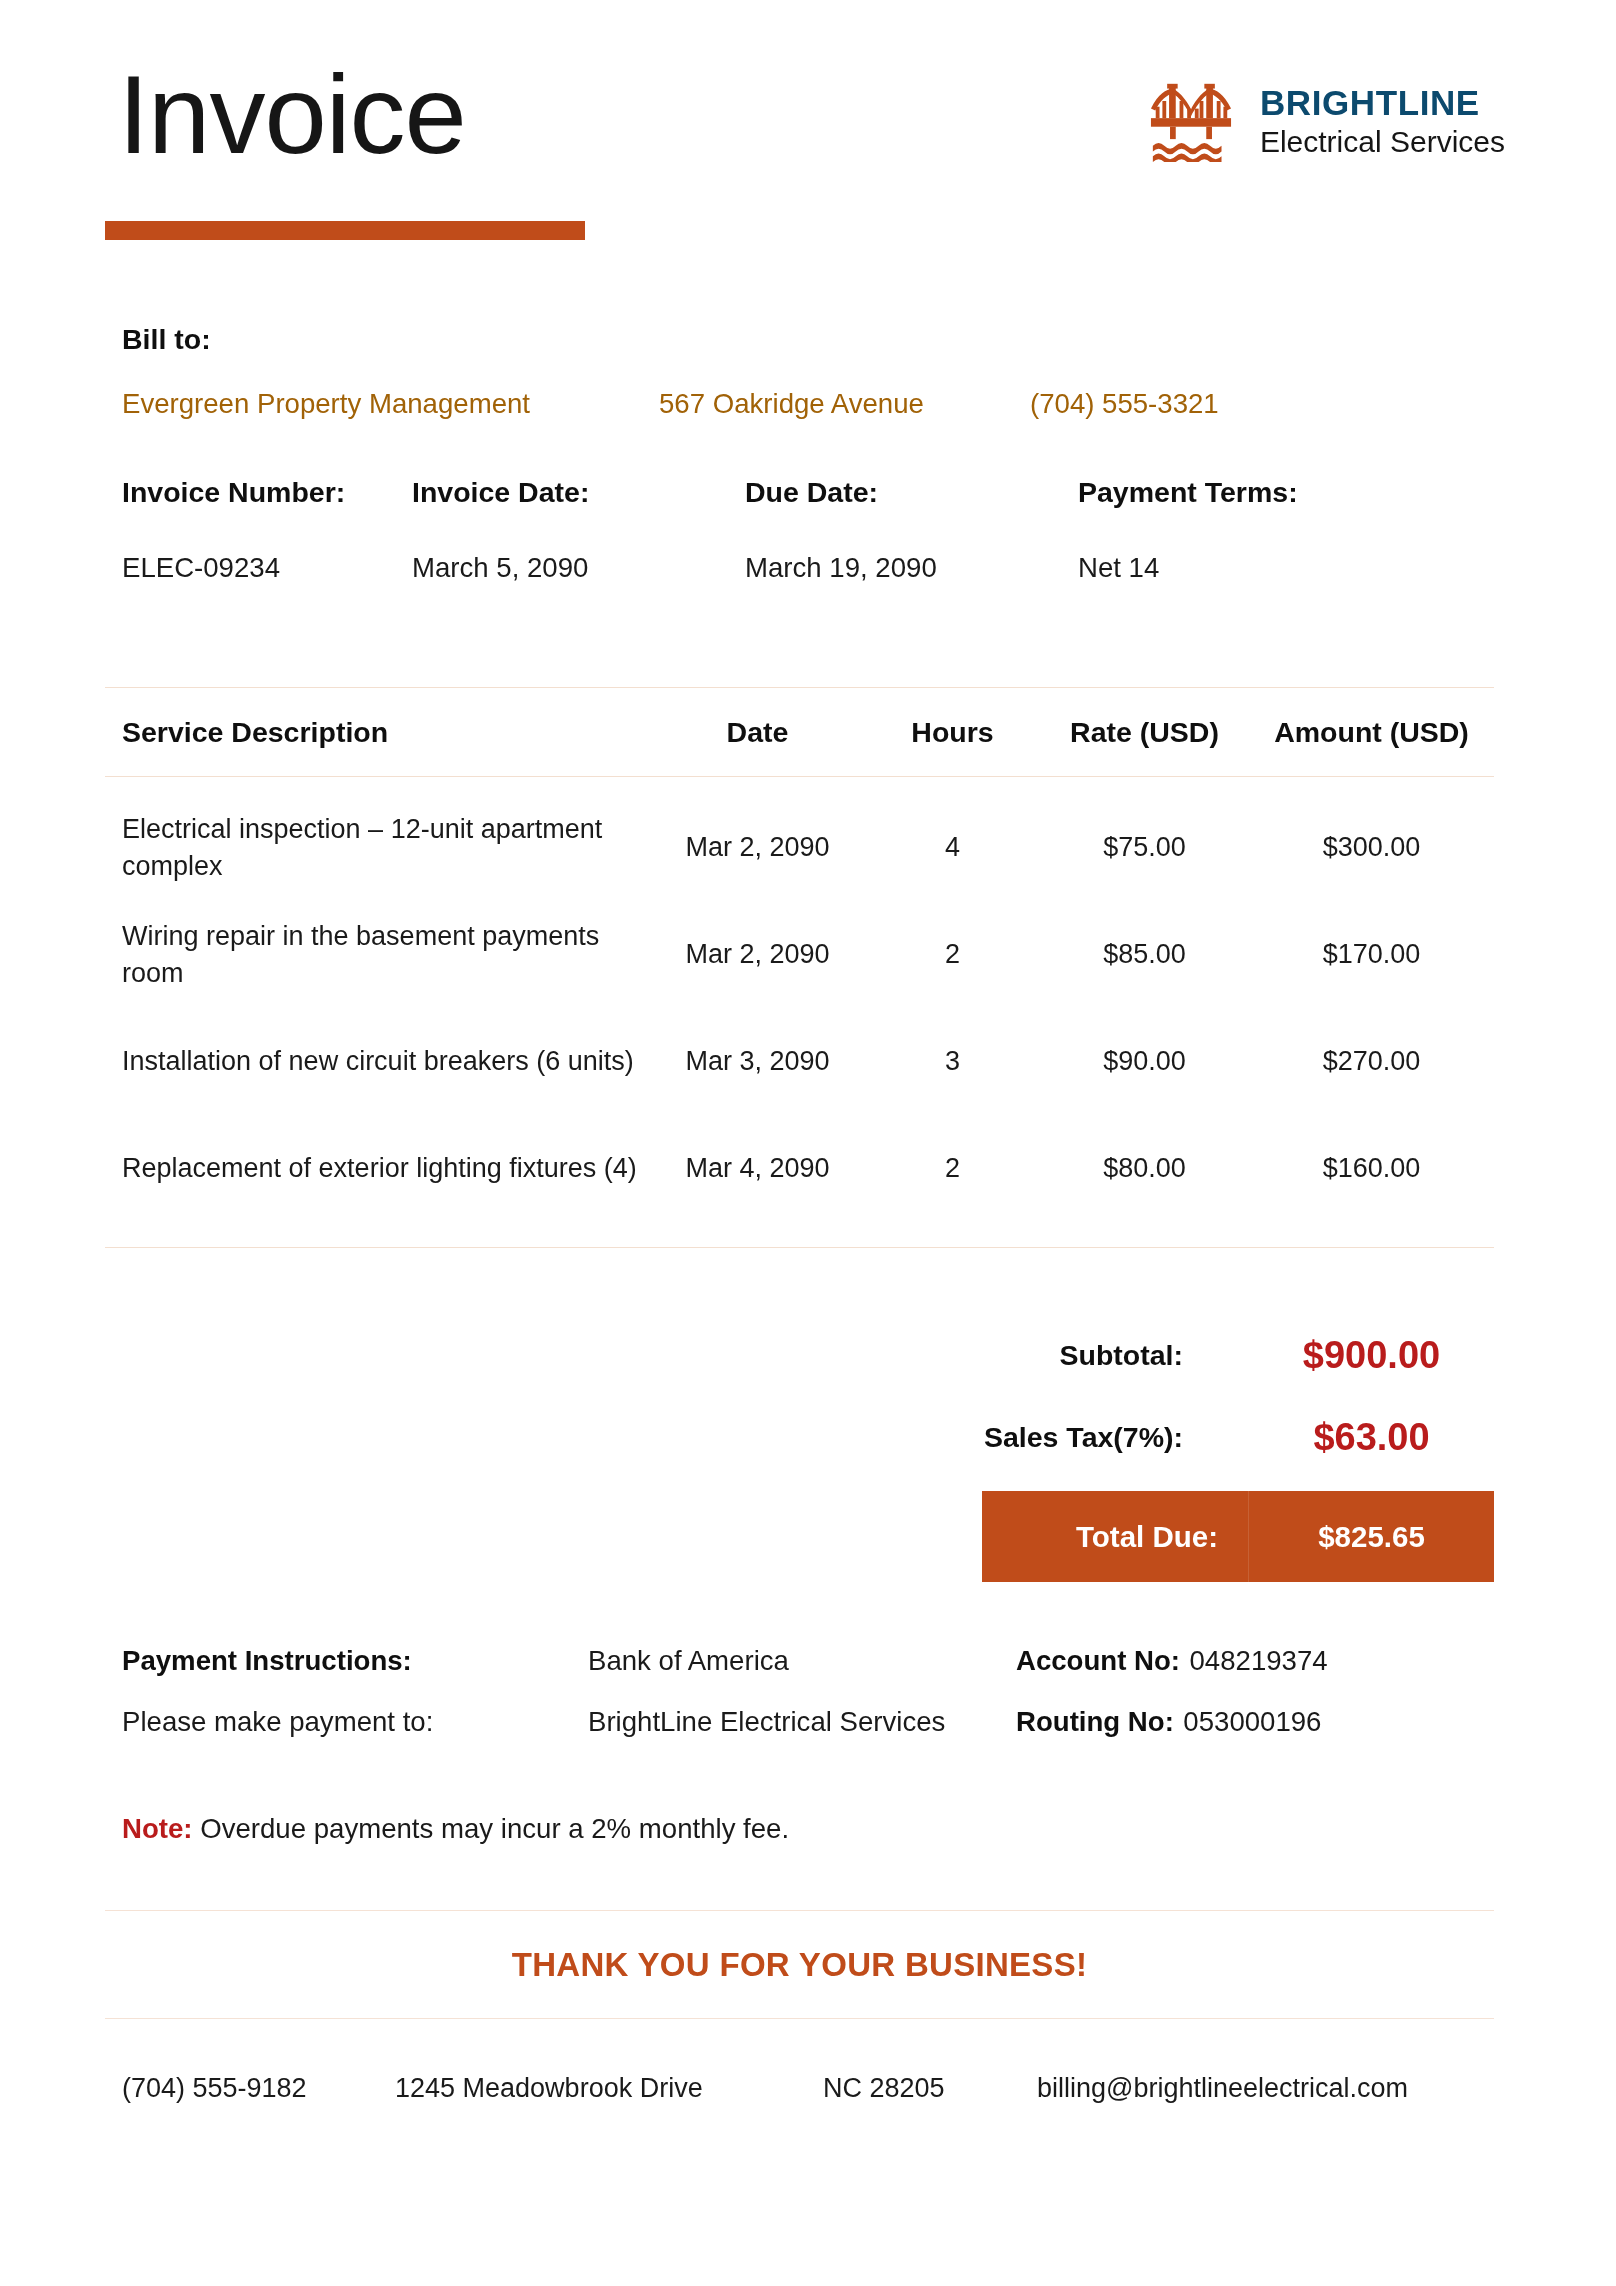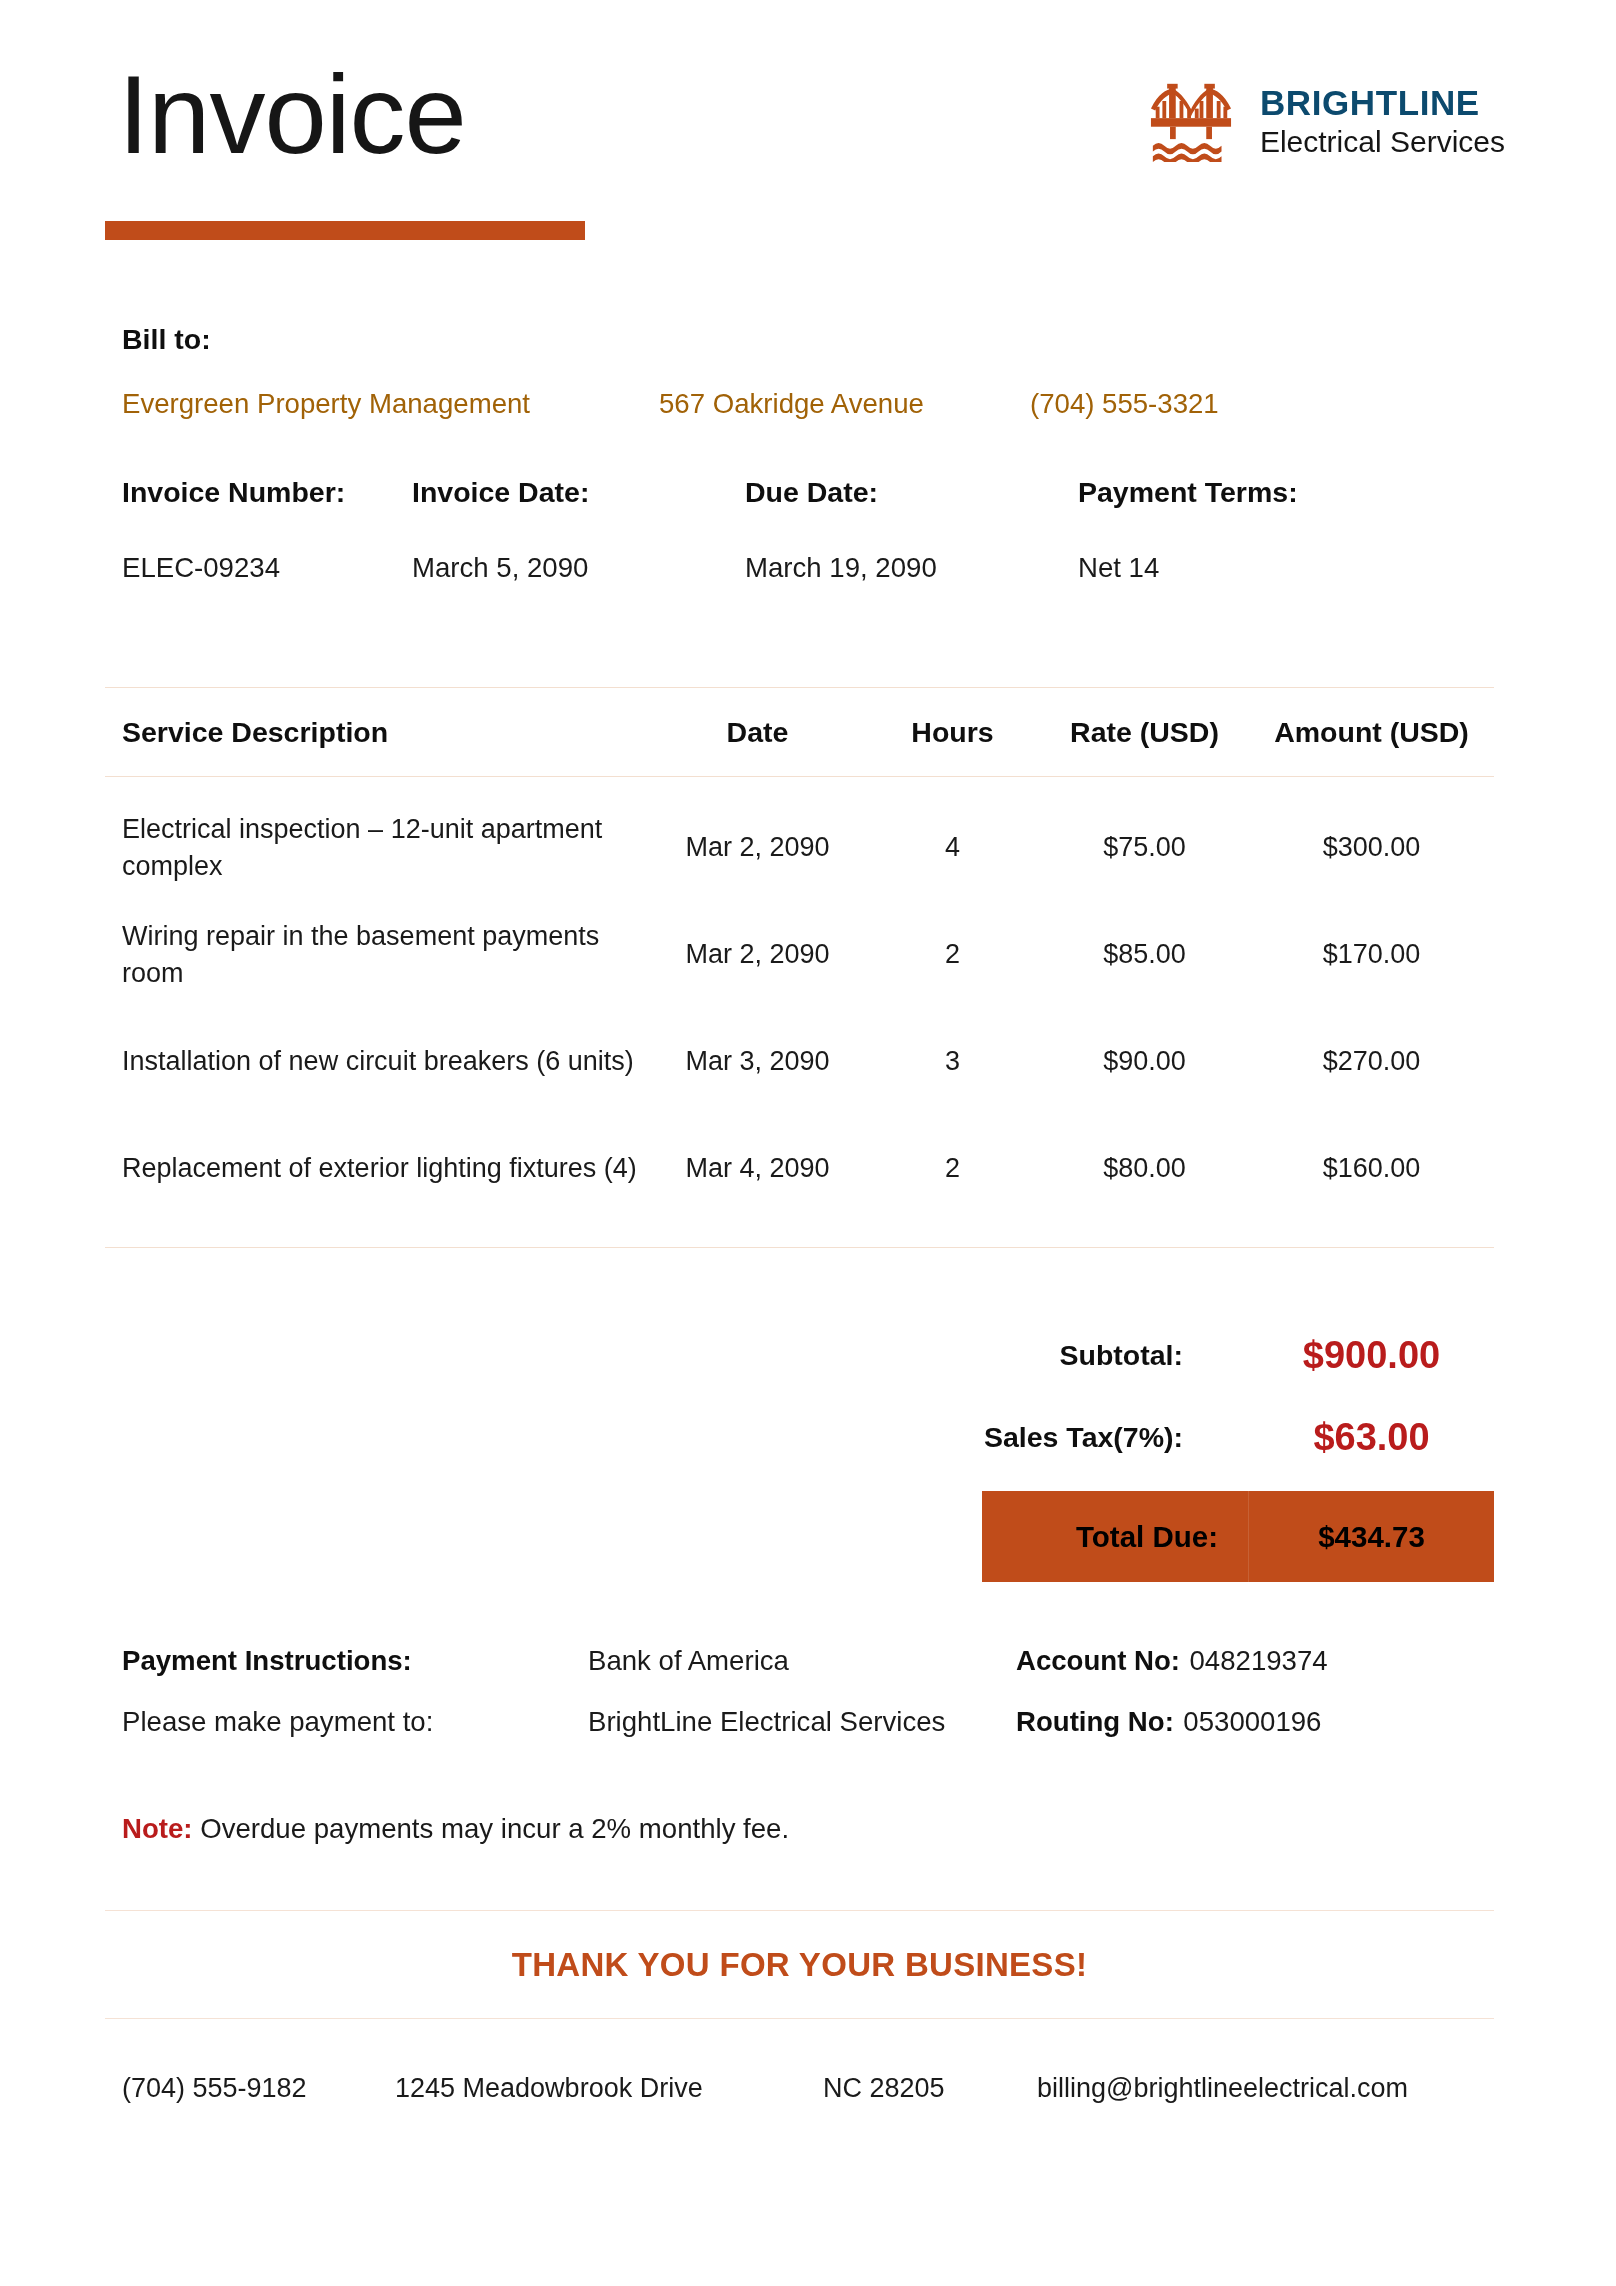--- a/index.html
+++ b/index.html
@@ -217,21 +217,21 @@
     align-items: stretch;
     margin-top: 13.3px;
     margin-left: 877px;
     background: #C04C1A;
     height: 91px;
   }
   .total-due-bar .total-label,
   .total-due-bar .total-value {
     display: flex;
     align-items: center;
-    color: #000000;
+    color: #ffffff;
     font-weight: 700;
   }
   .total-due-bar .total-label {
     justify-content: flex-end;
     width: 266px;
     padding-right: 30px;
     font-size: 29.5px;
     border-right: 1.9px solid rgba(255,255,255,0.12);
   }
   .total-due-bar .total-value {
@@ -440,21 +440,21 @@
     <div class="total-line">
       <div class="total-label">Subtotal:</div>
       <div class="total-value">$900.00</div>
     </div>
     <div class="total-line">
       <div class="total-label">Sales Tax(7%):</div>
       <div class="total-value">$63.00</div>
     </div>
     <div class="total-due-bar">
       <div class="total-label">Total Due:</div>
-      <div class="total-value">$434.73</div>
+      <div class="total-value">$825.65</div>
     </div>
   </div>
 
   <div class="payment">
     <div class="pay-row">
       <div class="pay-c1"><span class="pay-strong">Payment Instructions:</span></div>
       <div class="pay-c2"><span class="pay-normal">Bank of America</span></div>
       <div class="pay-c3">
         <span class="pay-strong">Account No:</span><span class="pay-normal">048219374</span>
       </div>

